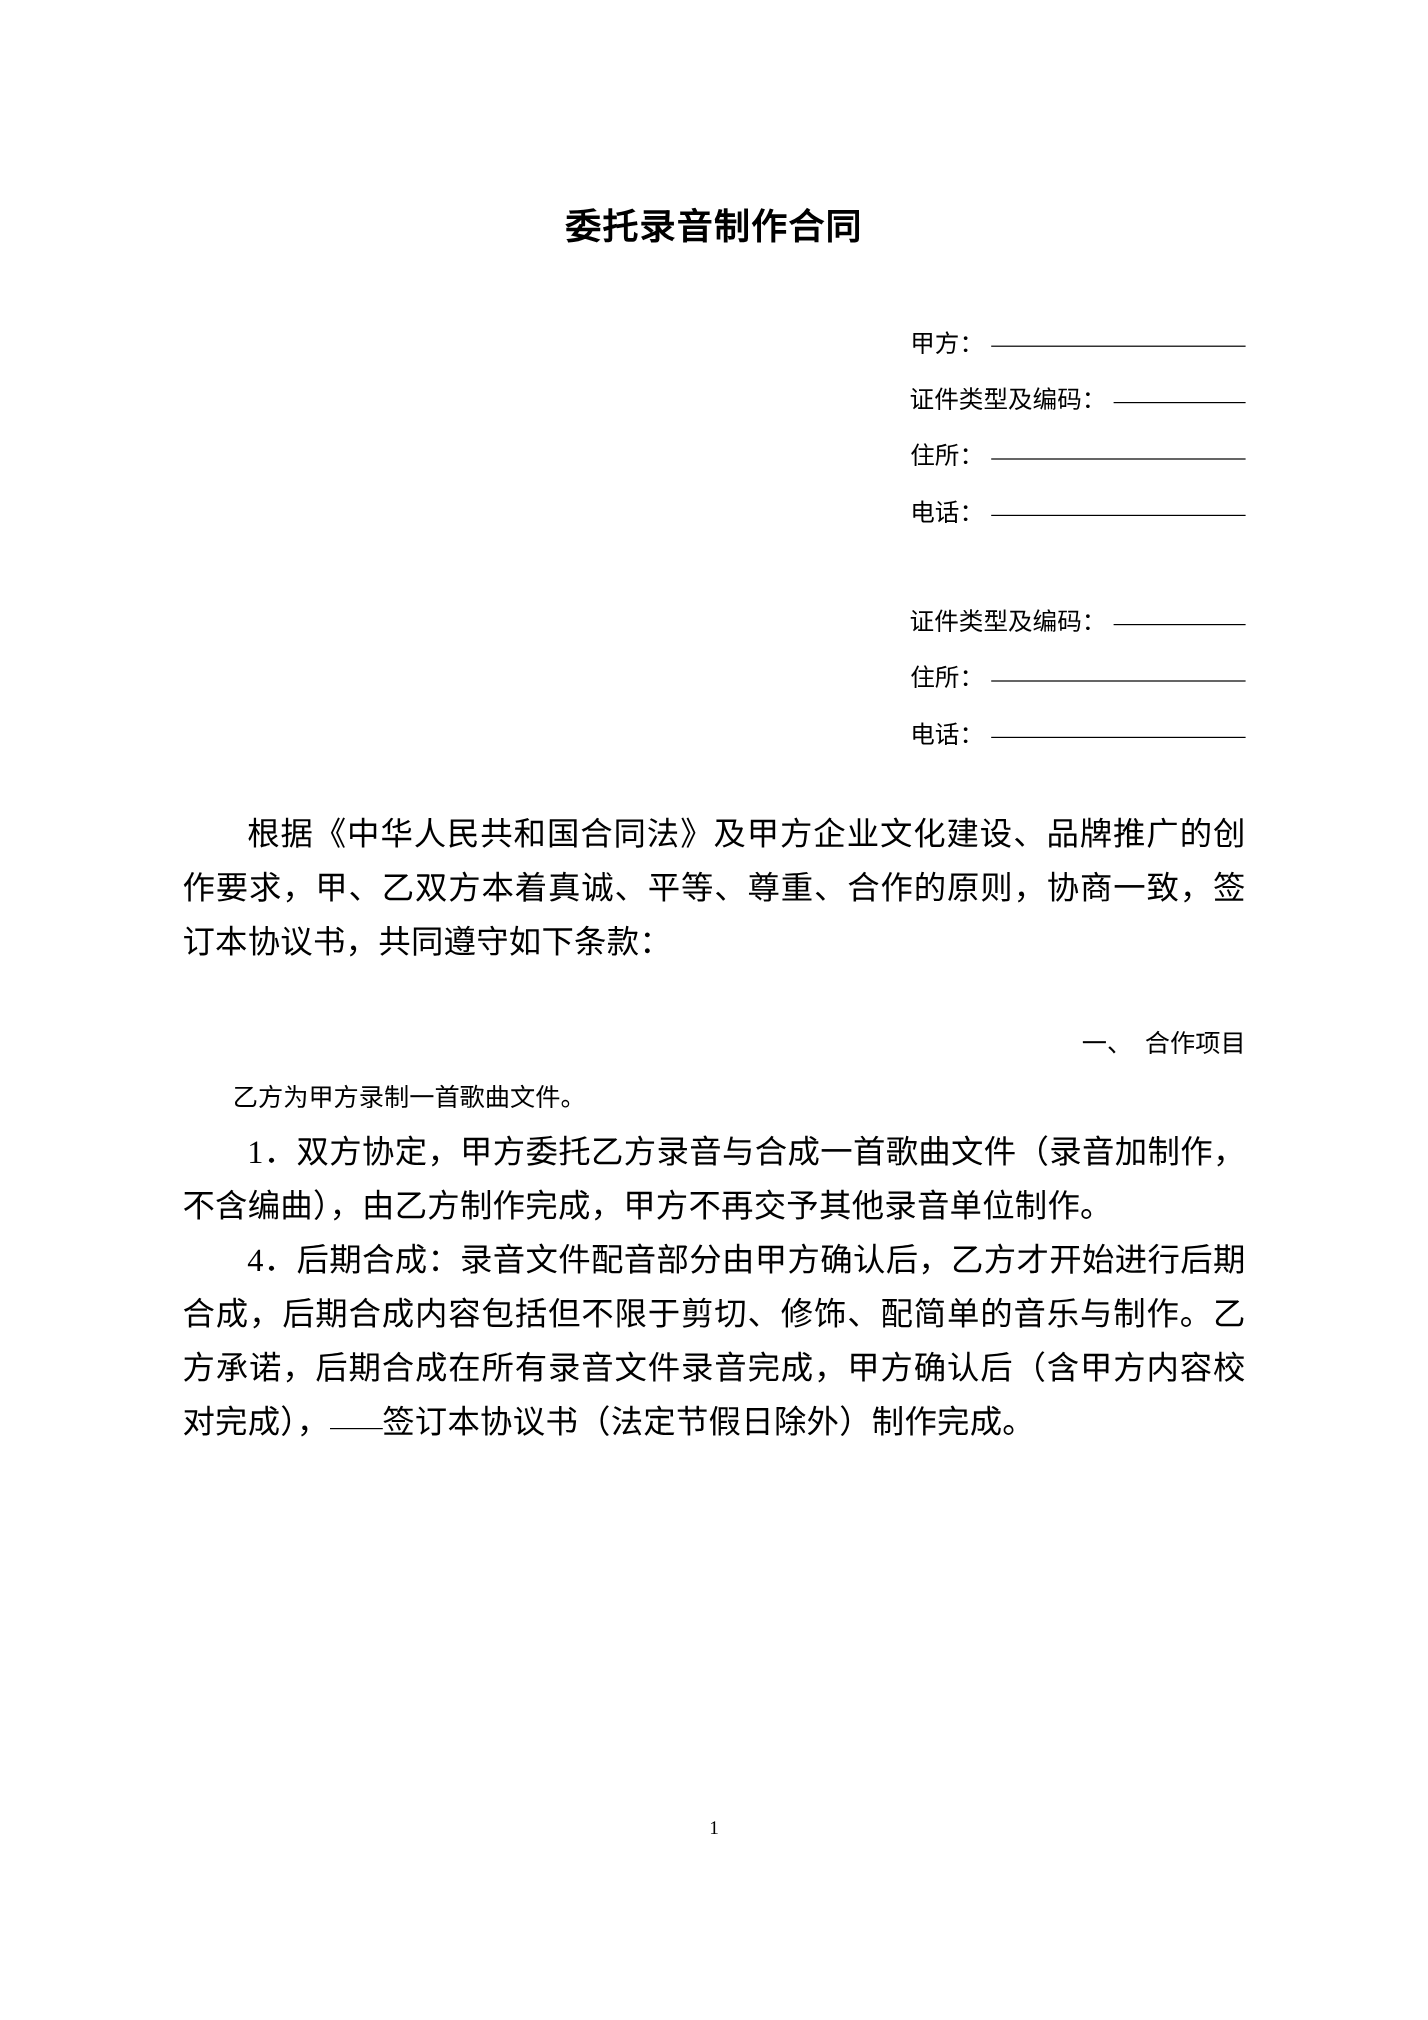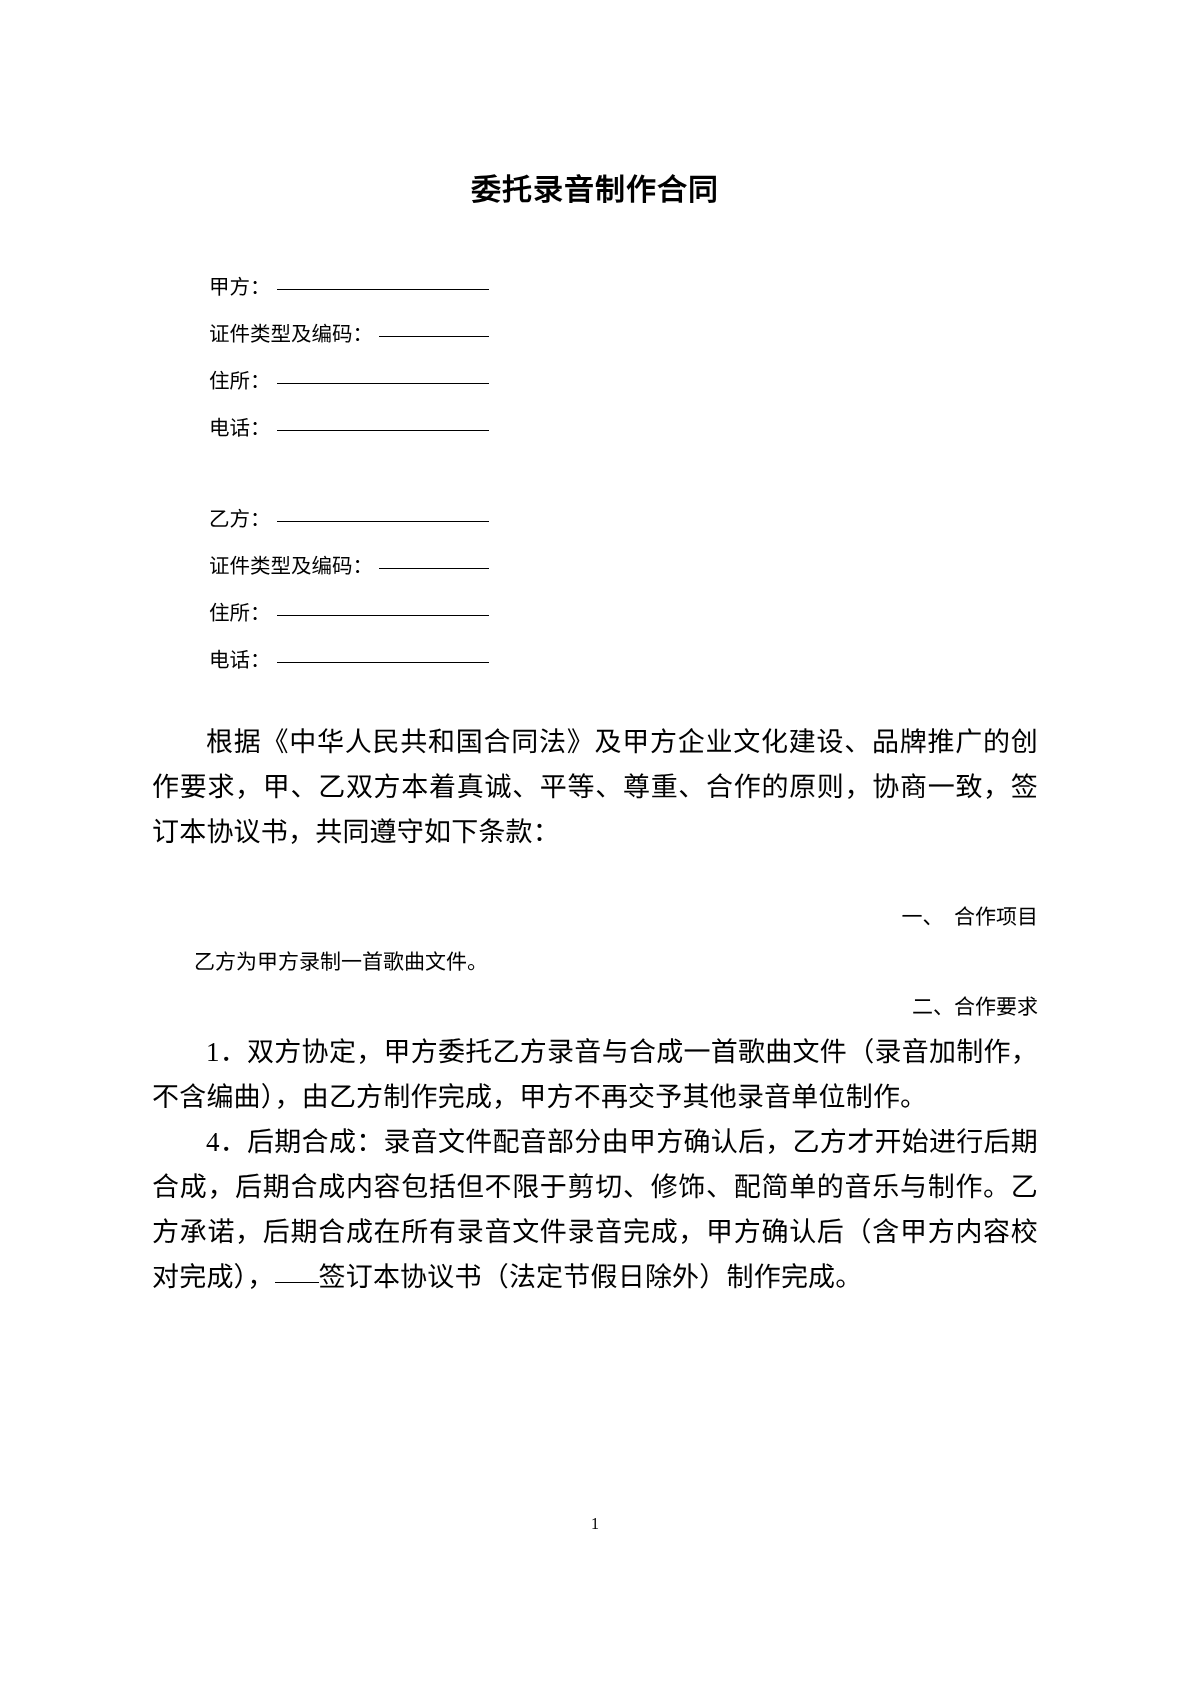--- a/index.html
+++ b/index.html
@@ -38,20 +38,21 @@
     text-align: center;
     letter-spacing: 1px;
     margin: 0;
     padding-top: 172px;
   }
 
   
   .party-block {
     margin-top: 56px;
     padding-left: 57px;
+    text-align: right;
   }
   .party-block.second {
     margin-top: 44px;
   }
   .form-row {
     display: block;
     font-size: 20.5px;
     line-height: 47px;
     white-space: nowrap;
   }
@@ -134,44 +135,40 @@
       <div class="form-row">
         <span class="form-label">住所：</span><span class="blank-line blank-long"></span>
       </div>
       <div class="form-row">
         <span class="form-label">电话：</span><span class="blank-line blank-long"></span>
       </div>
     </div>
 
     <div class="party-block second">
       <div class="form-row">
-        <span class="form-label">乙方：</span><span class="blank-line blank-long"></span>
-      </div>
-      <div class="form-row">
         <span class="form-label">证件类型及编码：</span><span class="blank-line blank-short"></span>
       </div>
       <div class="form-row">
         <span class="form-label">住所：</span><span class="blank-line blank-long"></span>
       </div>
       <div class="form-row">
         <span class="form-label">电话：</span><span class="blank-line blank-long"></span>
       </div>
     </div>
 
     <div class="body-wrap">
 
       <p class="para">根据《中华人民共和国合同法》及甲方企业文化建设、品牌推广的创作要求，甲、乙双方本着真诚、平等、尊重、合作的原则，协商一致，签订本协议书，共同遵守如下条款：</p>
 
       <div class="gap-medium"></div>
 
       <p class="section-title">一、　合作项目</p>
 
       <p class="plain-line">乙方为甲方录制一首歌曲文件。</p>
 
-      <p class="section-title">二、合作要求</p>
 
       <p class="para clause-head">1．双方协定，甲方委托乙方录音与合成一首歌曲文件（录音加制作，不含编曲），由乙方制作完成，甲方不再交予其他录音单位制作。</p>
 
 
 
       <p class="para clause-head"><span>4．后期合成：录音文件配音部分由甲方确认后，乙方才开始进行后期合成，后期合成内容包括但不限于剪切、修饰、配简单的音乐与制作。乙方承诺，后期合成在所有录音文件录音完成，甲方确认后（含甲方内容校对完成），</span><span class="inline-blank"></span><span>签订本协议书（法定节假日除外）制作完成。</span></p>
 
     </div>
   </div>
 

